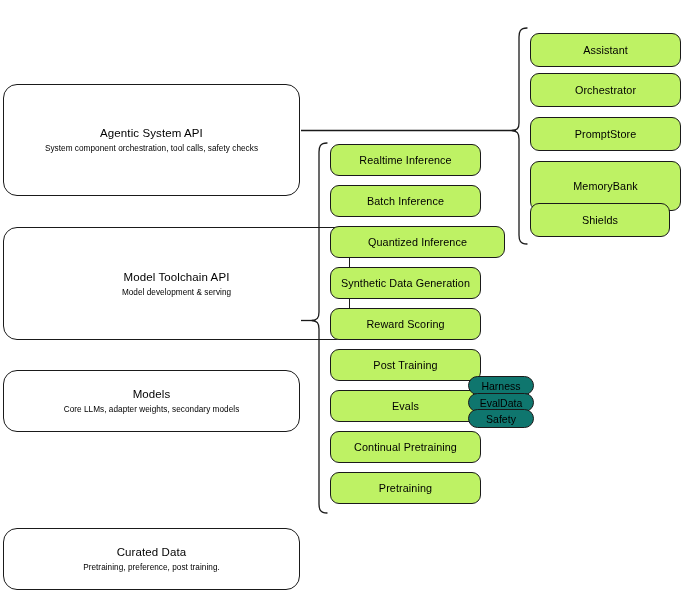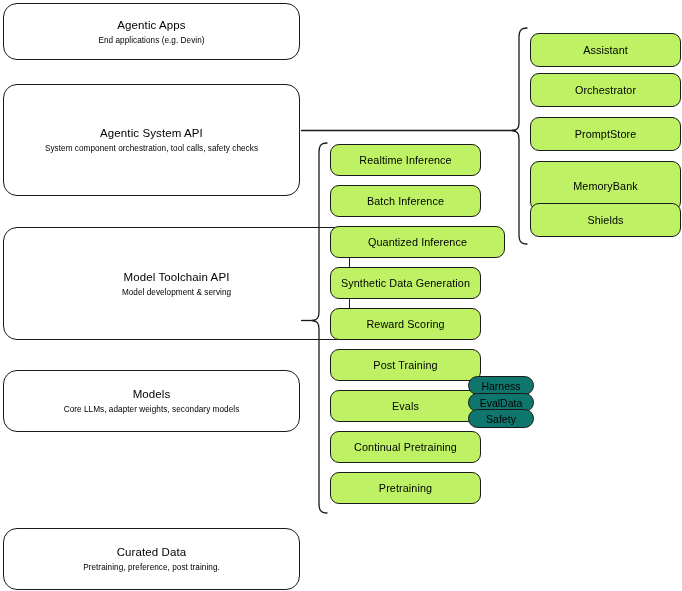--- a/index.html
+++ b/index.html
@@ -101,24 +101,20 @@
     stroke: #1a1a1a;
     stroke-width: 1.3;
     stroke-linecap: butt;
   }
 </style>
 </head>
 <body>
 
 <div id="canvas">
 
-  <div class="box stack-box" style="left:3px; top:3px; width:297px; height:57px;">
-    <div class="box-title">Agentic Apps</div>
-    <div class="box-sub">End applications (e.g. Devin)</div>
-  </div>
 
   <div class="box stack-box" style="left:3px; top:84px; width:297px; height:112px;">
     <div class="box-title">Agentic System API</div>
     <div class="box-sub">System component orchestration, tool calls, safety checks</div>
   </div>
 
   <div class="box stack-box" style="left:3px; top:227px; width:347px; height:113px;">
     <div class="box-title">Model Toolchain API</div>
     <div class="box-sub">Model development &amp; serving</div>
   </div>
@@ -208,17 +204,17 @@
   </div>
   <div class="chip" style="left:530px; top:73px; width:151px; height:34px;">
     <span>Orchestrator</span>
   </div>
   <div class="chip" style="left:530px; top:117px; width:151px; height:34px;">
     <span>PromptStore</span>
   </div>
   <div class="chip" style="left:530px; top:161px; width:151px; height:50px;">
     <span>MemoryBank</span>
   </div>
-  <div class="chip" style="left:530px; top:203px; width:151px; height:34px;">
+  <div class="chip" style="left:530px; top:203px; width:140px; height:34px;">
     <span>Shields</span>
   </div>
 
 </div>
 
 </body></html>

